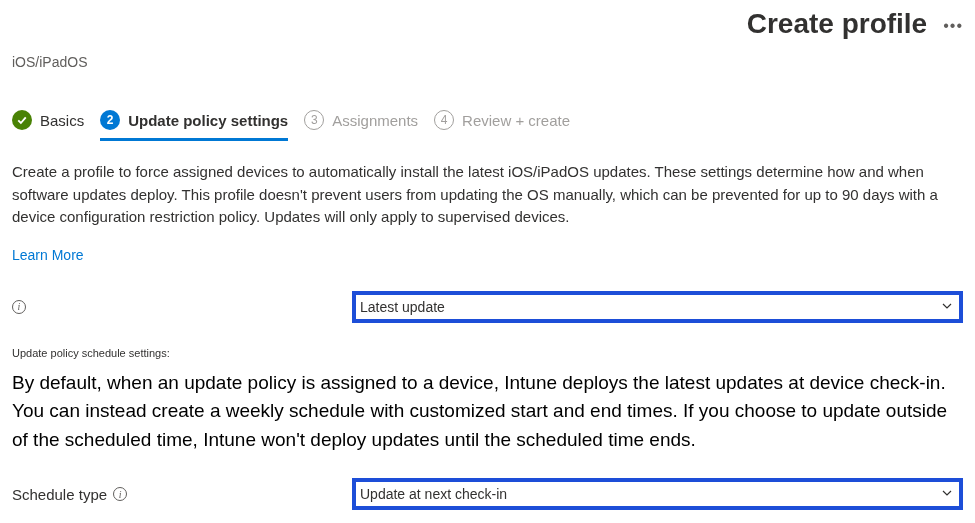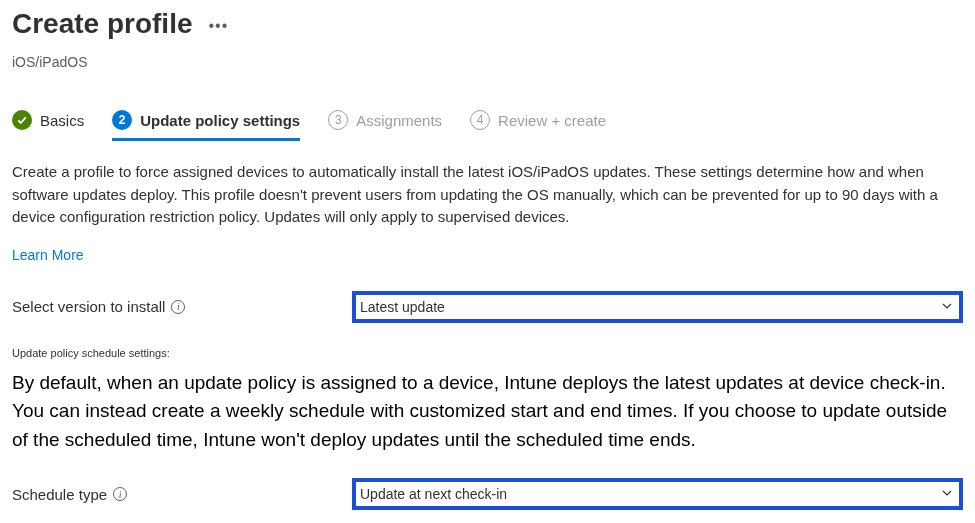--- a/index.html
+++ b/index.html
@@ -12,41 +12,42 @@
       font-size: 14px;
       color: #323130;
       background: #fff;
       padding: 8px 12px;
       width: 975px;
     }
     .header {
       display: flex;
       align-items: center;
       gap: 16px;
+      justify-content: flex-end;
     }
     .page-title {
       font-size: 28px;
       font-weight: 600;
       color: #323130;
     }
     .ellipsis {
       color: #605e5c;
       font-size: 16px;
       letter-spacing: 1px;
       margin-top: 4px;
     }
     .subtitle {
       font-size: 14px;
       color: #605e5c;
       margin-top: 14px;
       margin-bottom: 40px;
     }
     .tabs {
       display: flex;
-      gap: 28px;
+      gap: 16px;
       align-items: center;
       margin-bottom: 20px;
       flex-wrap: wrap;
     }
     .tab {
       display: flex;
       align-items: center;
       gap: 8px;
       padding-bottom: 8px;
       cursor: pointer;
@@ -214,21 +215,20 @@
     <span class="tab-label">Review + create</span>
   </div>
 </div>
 
 <p class="description">Create a profile to force assigned devices to automatically install the latest iOS/iPadOS updates. These settings determine how and when software updates deploy. This profile doesn't prevent users from updating the OS manually, which can be prevented for up to 90 days with a device configuration restriction policy. Updates will only apply to supervised devices.</p>
 
 <a class="learn-more">Learn More</a>
 
 <div class="form-row">
   <div class="form-label-wrap">
-    <span class="form-label">Select version to install</span>
     <span class="info-icon">i</span>
   </div>
   <div class="select-wrap">
     <div class="select">
       <span>Latest update</span>
     </div>
     <span class="chevron">
       <svg viewBox="0 0 12 12" fill="none" stroke="#323130" stroke-width="1.2">
           <path d="M2 4 L6 8 L10 4"></path>
         </svg>

